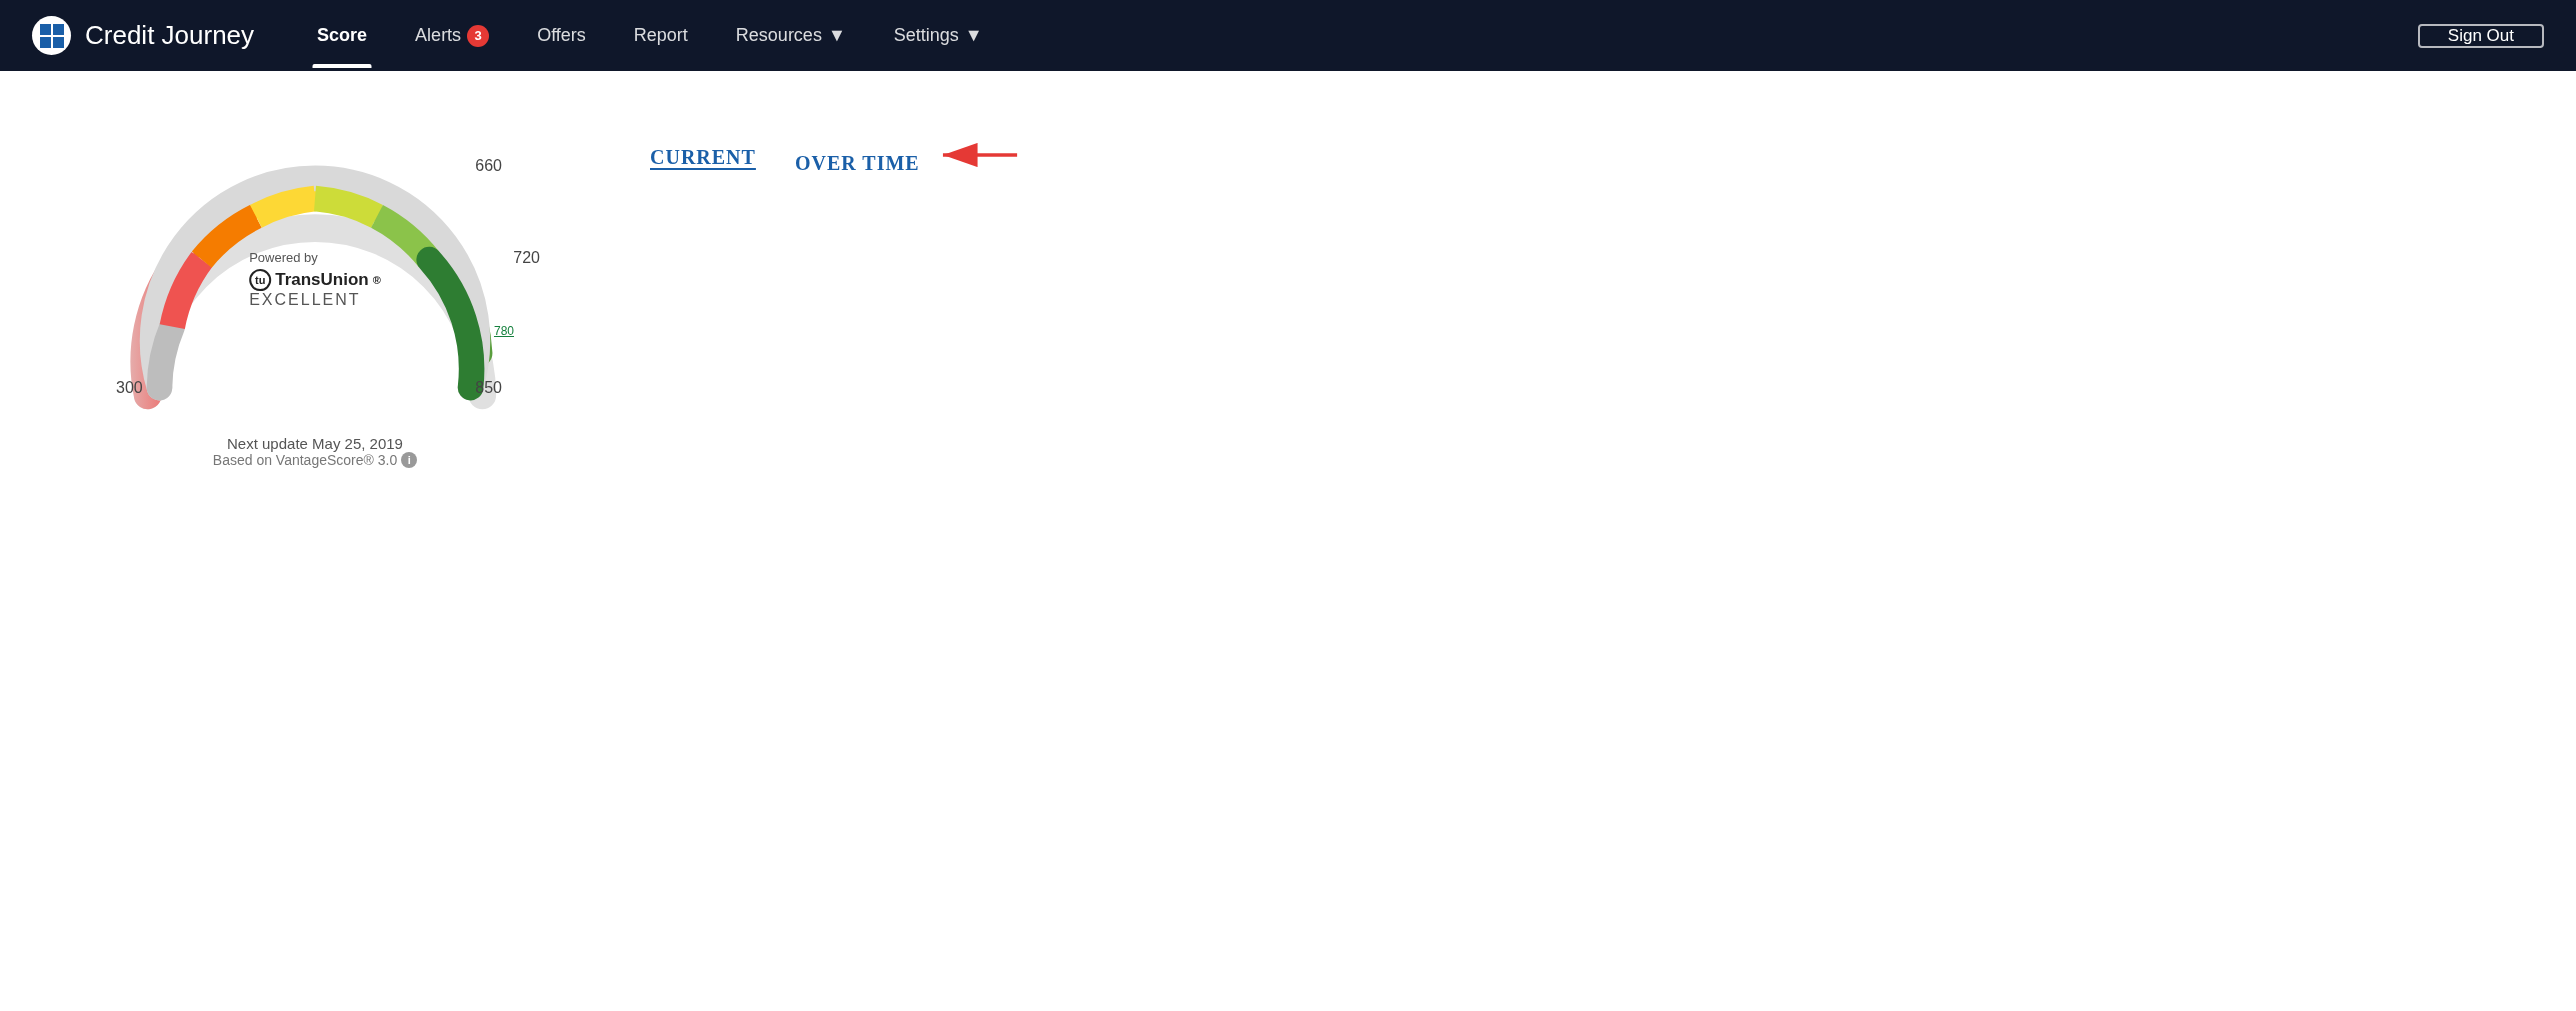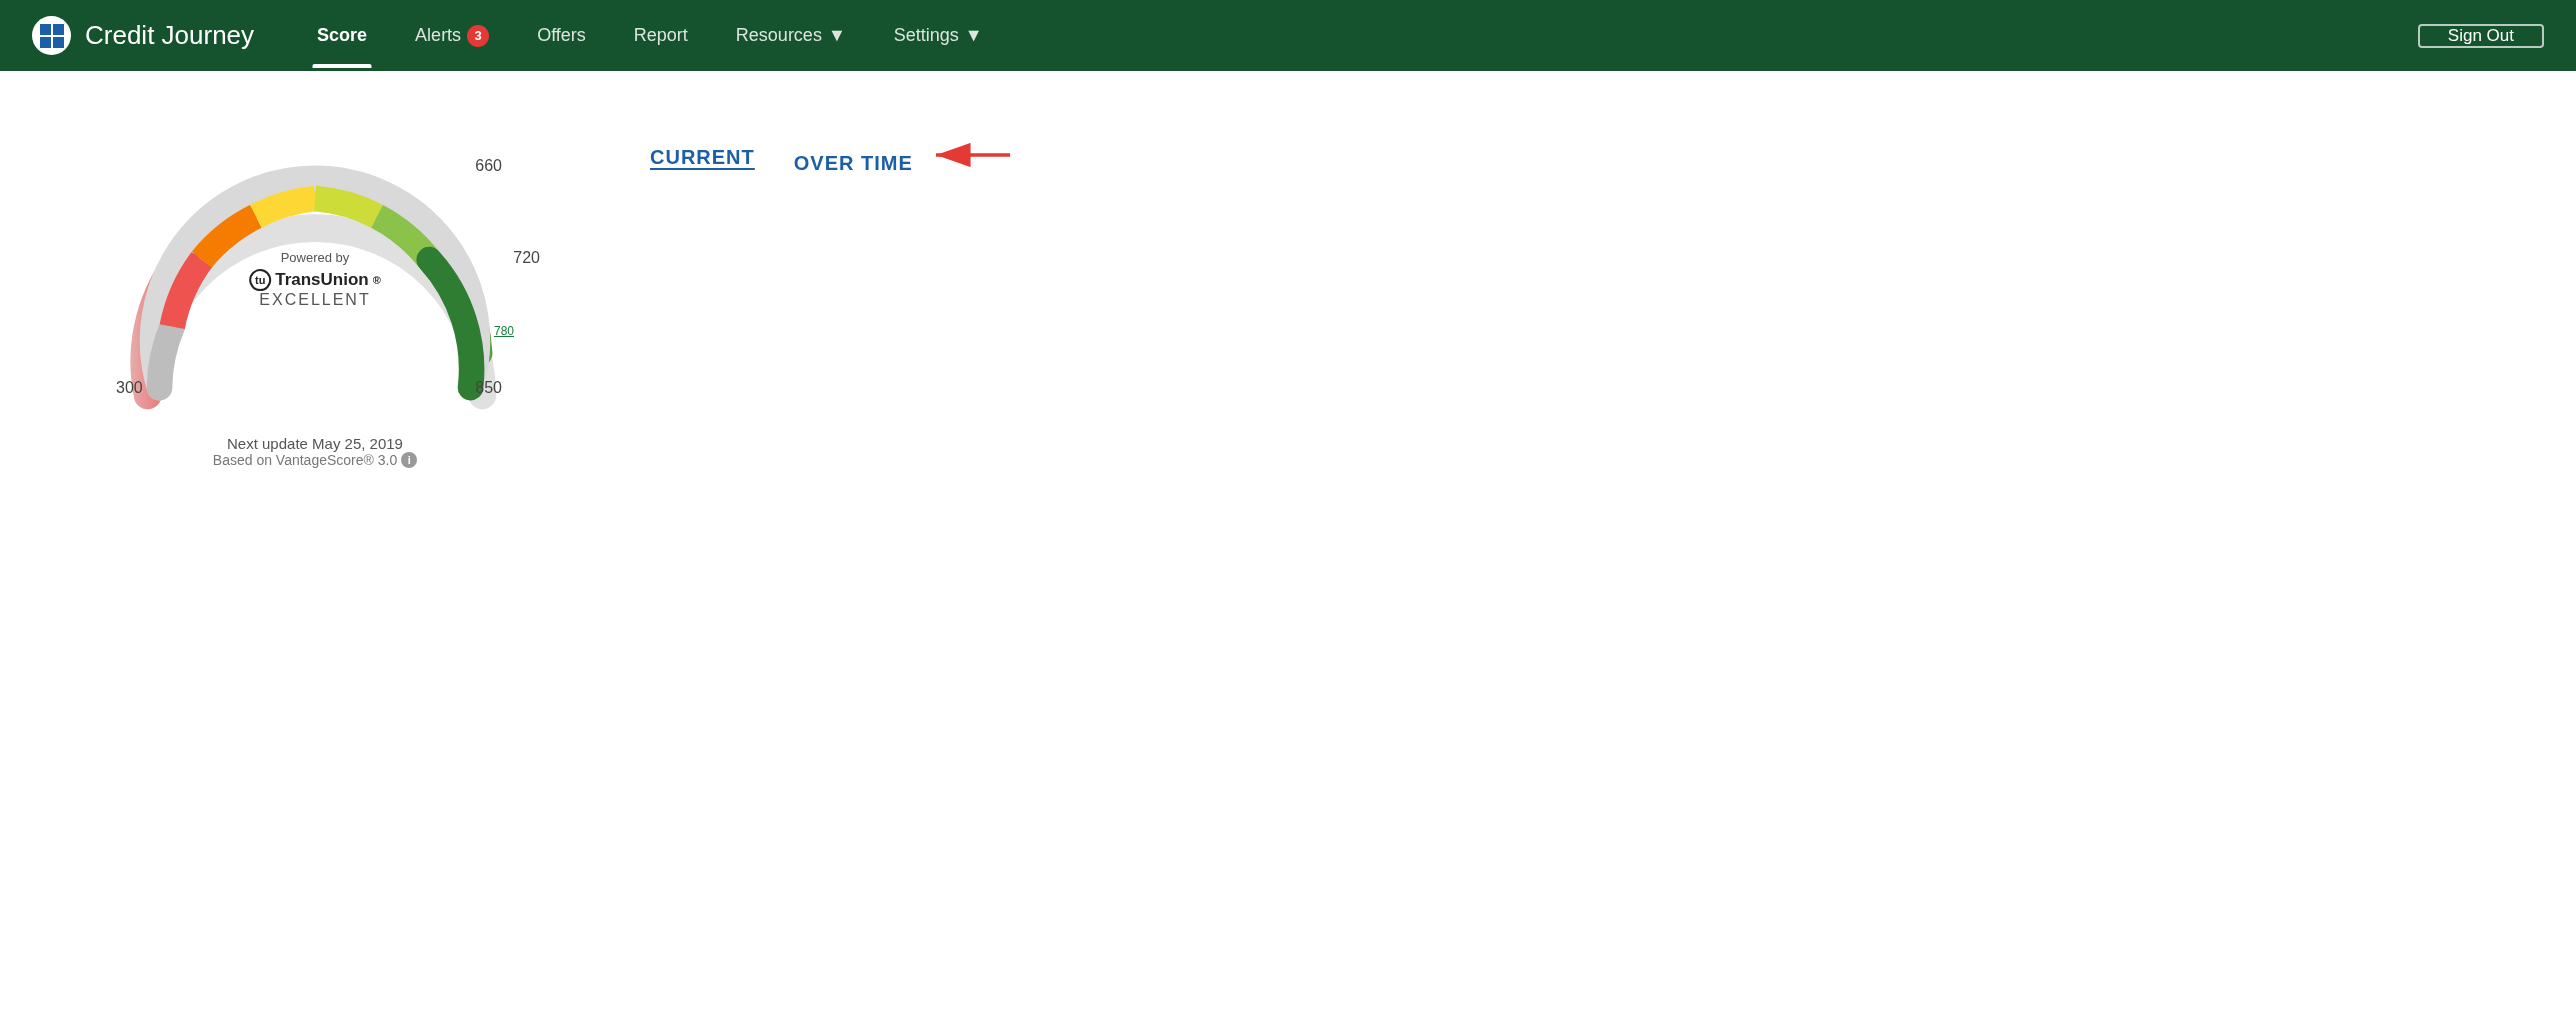--- a/index.html
+++ b/index.html
@@ -1,20 +1,20 @@
 <!DOCTYPE html>
 <html><head>
   <meta charset="utf-8">
   <style>
     * { margin: 0; padding: 0; box-sizing: border-box; }
     body { font-family: -apple-system, BlinkMacSystemFont, 'Segoe UI', Arial, sans-serif; background: #f5f7fa; overflow-x: hidden; }
 
     
     .navbar {
-      background: #14532d;
+      background: #0f172a;
       display: flex;
       align-items: center;
       padding: 0 32px;
       height: 71px;
       position: relative;
     }
     .navbar-brand {
       display: flex;
       align-items: center;
       gap: 14px;
@@ -129,21 +129,21 @@
       left: 0;
       height: 100%;
       pointer-events: none;
     }
 
     .gauge-center {
       position: absolute;
       top: 50%;
       left: 50%;
       transform: translate(-50%, -30%);
-      text-align: center;
+      text-align: left;
     }
     .powered-by {
       font-size: 13px;
       color: #555;
       line-height: 1.2;
       margin-bottom: 4px;
     }
     .transunion-logo {
       font-size: 17px;
       font-weight: 700;
@@ -210,20 +210,21 @@
     .scale-300 { position: absolute; left: 18px; bottom: 28px; font-size: 16px; color: #444; }
     .scale-660 { position: absolute; right: 30px; top: 47px; font-size: 16px; color: #444; }
     .scale-720 { position: absolute; right: -8px; top: 44%; font-size: 16px; color: #444; }
     .scale-780 { position: absolute; right: 18px; bottom: 87px; font-size: 12px; color: #15803d; text-decoration: underline; }
     .scale-850 { position: absolute; right: 30px; bottom: 28px; font-size: 16px; color: #444; }
 
     
     .score-panel {
       flex: 1;
       padding-top: 30px;
+      font-family: Liberation Serif, serif;
     }
 
     .score-tabs {
       display: flex;
       gap: 39px;
       align-items: center;
       margin-bottom: 39px;
     }
 
     .score-tab {

